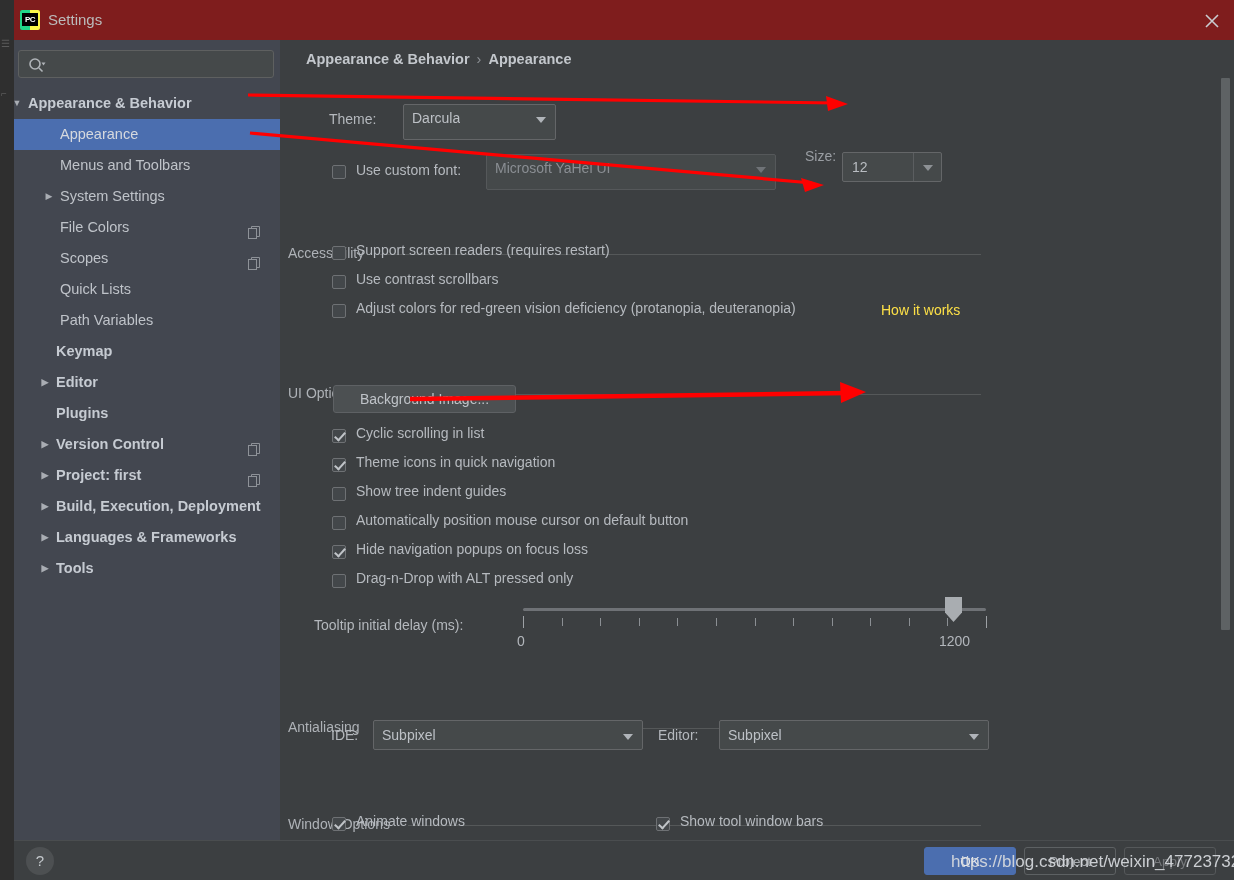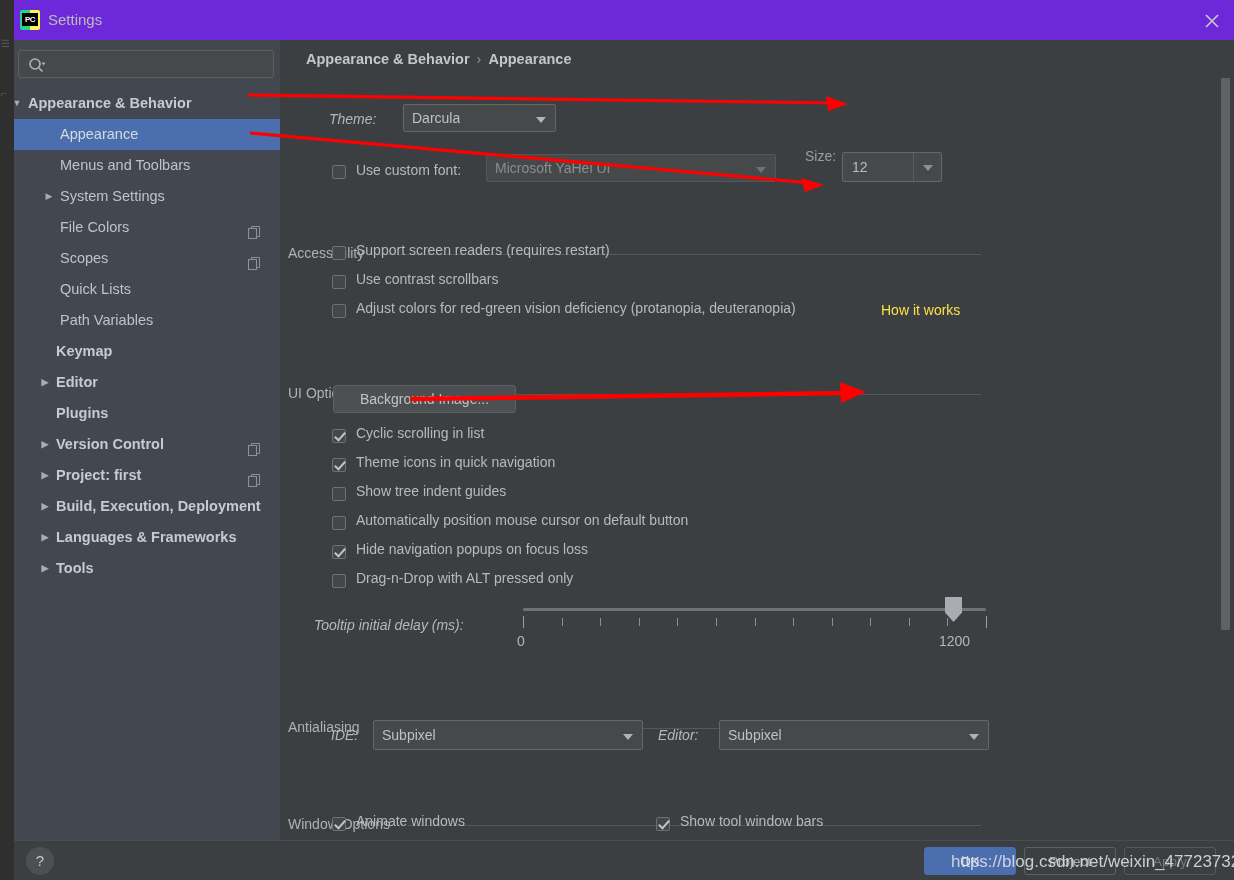--- a/index.html
+++ b/index.html
@@ -15,21 +15,21 @@
   .bg-strip { position: absolute; left: 0; top: 0; width: 16px; height: 880px; background: #2f2f2f; }
   .bg-strip-glyph { position: absolute; left: 1px; color: #5a5a5a; font-size: 10px; font-family: "Liberation Sans", sans-serif; }
 
   
   .dialog {
     position: absolute; left: 14px; top: 0; width: 1220px; height: 880px;
     background: #3c3f41;
   }
 
   
-  .titlebar { position: absolute; left: 0; top: 0; width: 1220px; height: 40px; background: #6d28d9; }
+  .titlebar { position: absolute; left: 0; top: 0; width: 1220px; height: 40px; background: #7f1d1d; }
   .app-icon {
     position: absolute; left: 6px; top: 10px; width: 20px; height: 20px;
     border-radius: 2px; overflow: hidden;
   }
   .app-icon .q1 { position:absolute; left:0; top:0; width:10px; height:10px; background:#21d789; }
   .app-icon .q2 { position:absolute; left:10px; top:0; width:10px; height:10px; background:#fcf84a; }
   .app-icon .q3 { position:absolute; left:0; top:10px; width:10px; height:10px; background:#21d789; }
   .app-icon .q4 { position:absolute; left:10px; top:10px; width:10px; height:10px; background:#fcf84a; }
   .app-icon .plate {
     position:absolute; left:2px; top:3px; width:16px; height:13px; background:#000;
@@ -67,27 +67,27 @@
   .tree-row.selected .tree-label { color: #d6d9de; }
   .tree-arrow { position: absolute; width: 14px; text-align: center; font-size: 9px; color: #a9adb3; top: 0; }
   .tree-label { position: absolute; }
   .tree-copy { position: absolute; right: 18px; top: 8px; opacity: .75; }
 
   
   .content { position: absolute; left: 266px; top: 40px; width: 954px; height: 800px; background: #3c3f41; overflow: hidden; }
   .breadcrumb { position: absolute; left: 26px; top: 11px; font-size: 14.5px; font-weight: bold; color: #c3c7cc; }
   .breadcrumb .sep { color: #8d9196; font-weight: normal; padding: 0 7px; }
 
-  .lbl { color: #b4b8bd; font-size: 14px; font-style: italic; }
+  .lbl { color: #b4b8bd; font-size: 14px; }
   .lbl-dim { color: #9a9ea3; font-size: 14px; }
 
   
   .combo {
     position: absolute; background: #45494a; border: 1px solid #646668; border-radius: 2px;
-    height: 28px; color: #bdc1c6; font-size: 14px;
+    height: 36px; color: #bdc1c6; font-size: 14px;
   }
   .combo .val { position: absolute; left: 8px; top: 5px; white-space: nowrap; overflow: hidden; }
   .combo .arrow { position: absolute; right: 9px; top: 12px; width: 0; height: 0;
     border-left: 5px solid transparent; border-right: 5px solid transparent; border-top: 6px solid #b0b4b9; }
   .combo.disabled { border-color: #55585a; }
   .combo.disabled .val { color: #8a8e93; }
   .combo.disabled .arrow { border-top-color: #6f7377; }
 
   
   .spinner { position: absolute; height: 30px; border: 1px solid #646668; border-radius: 2px; background: #45494a; }

